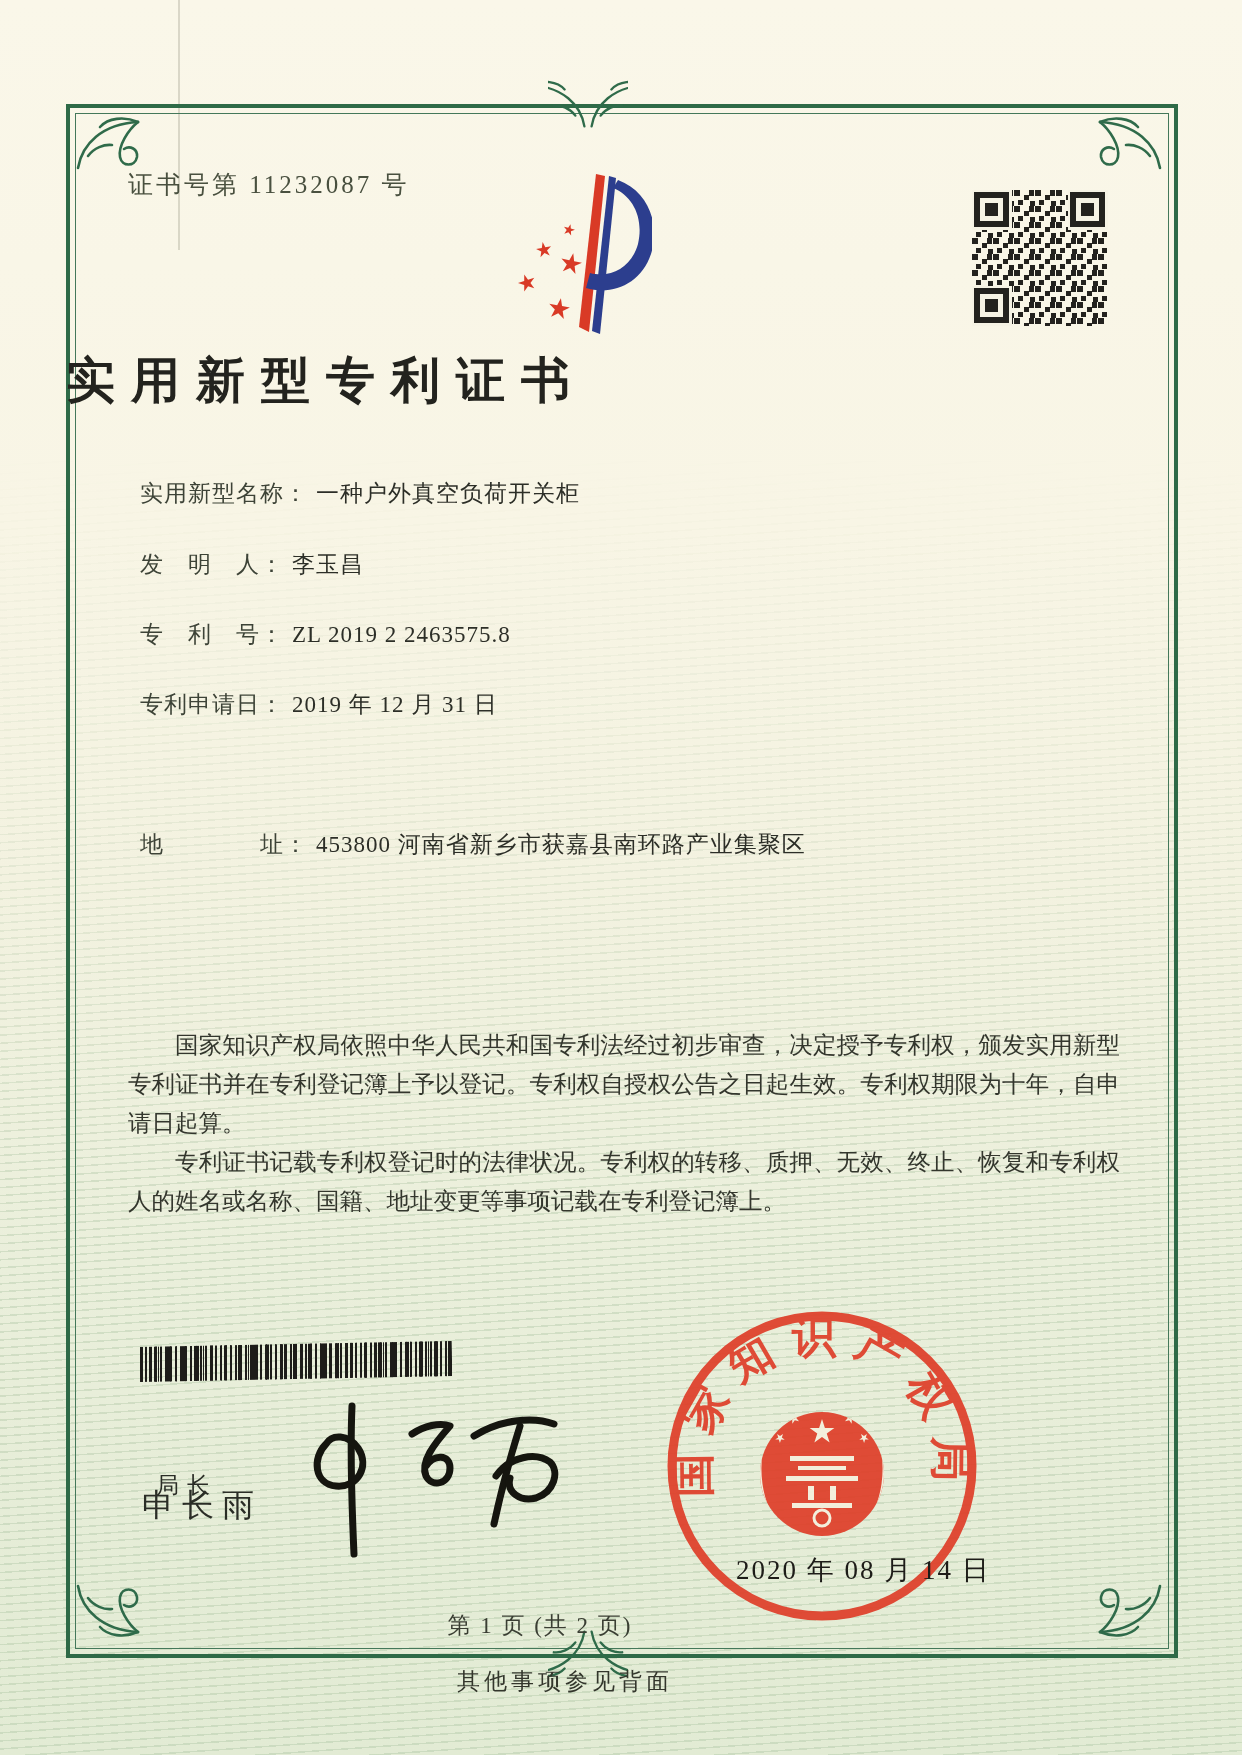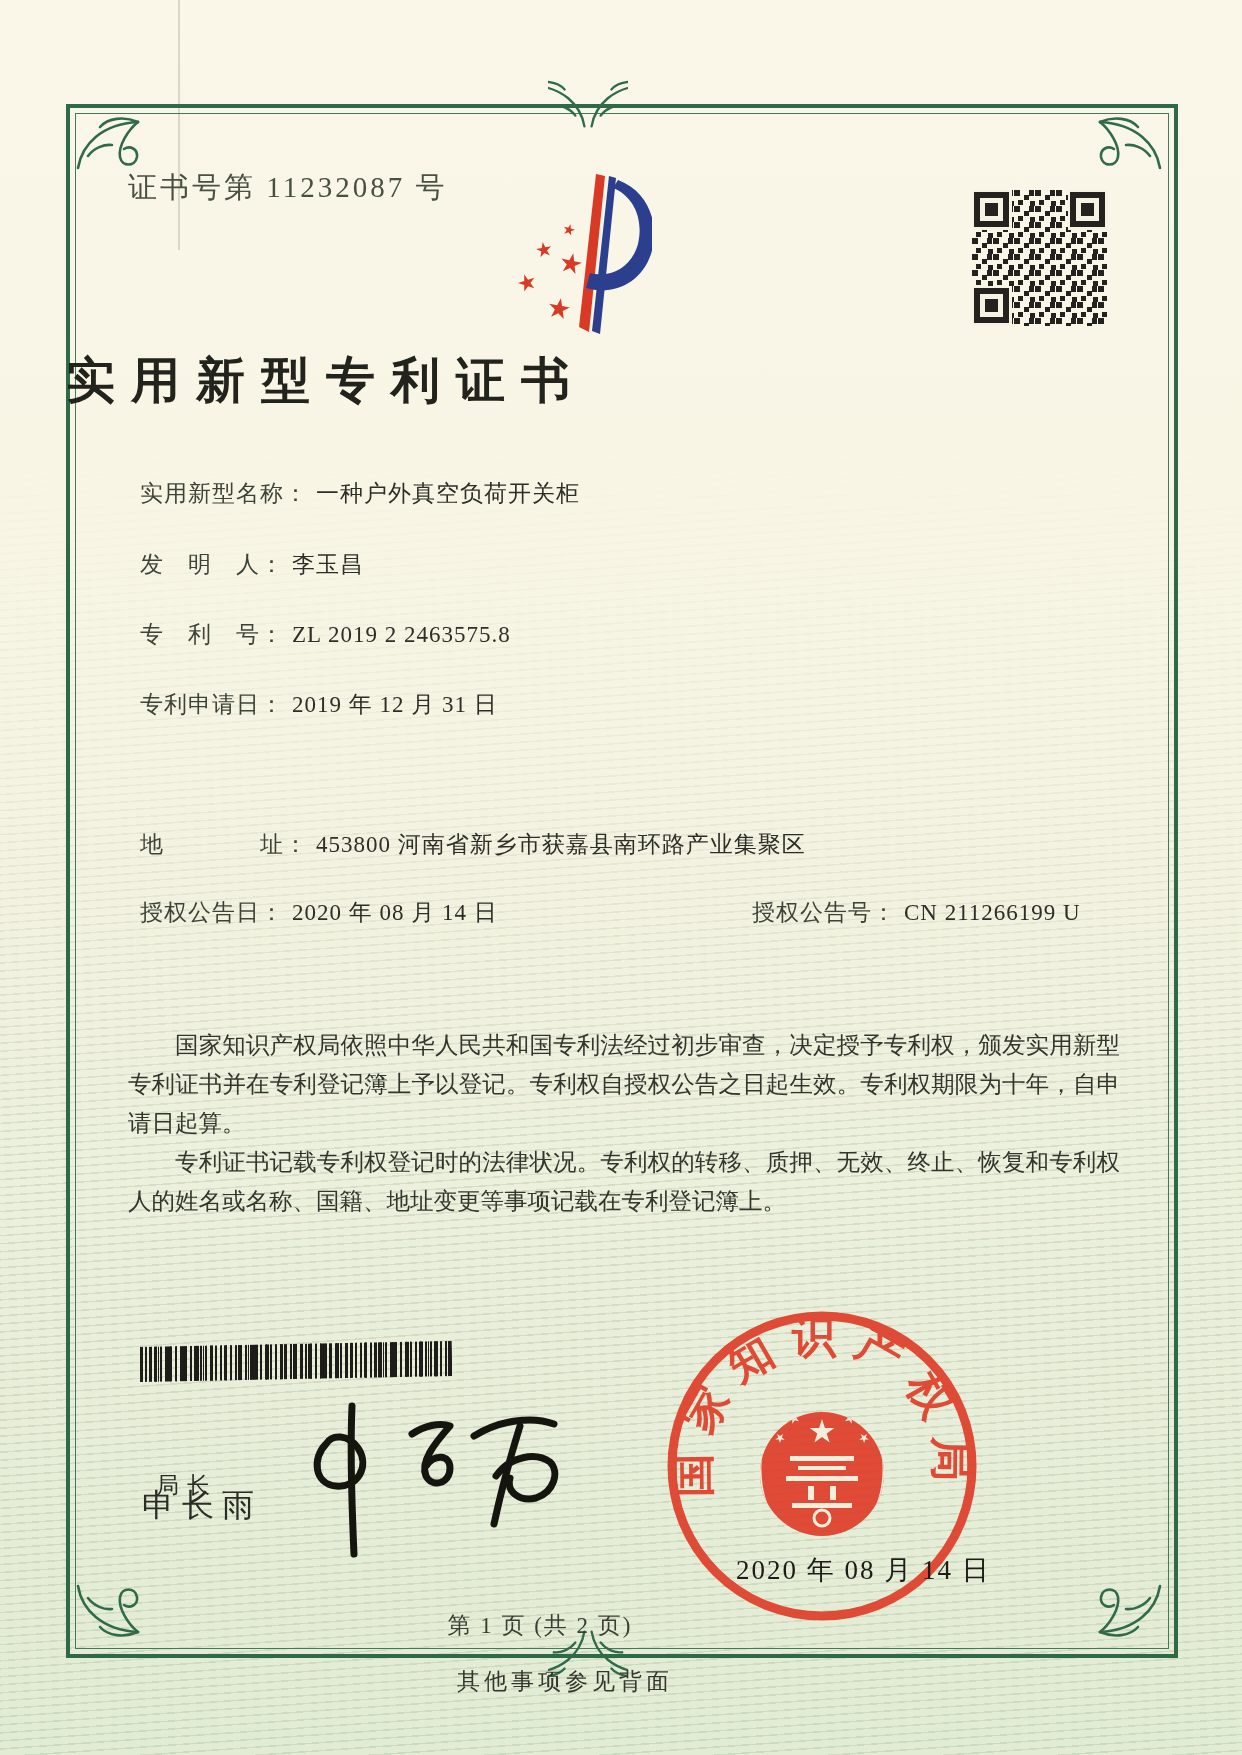--- a/index.html
+++ b/index.html
@@ -7,21 +7,21 @@
     background:linear-gradient(180deg,#faf7e9 0%,#f8f5e5 30%,#f3f2e0 50%,#eaefdb 72%,#e2ebd4 100%);
     font-family:"Liberation Serif","DejaVu Serif",serif;}
   .waves{position:absolute;inset:0;pointer-events:none;
     background:repeating-linear-gradient(176deg, rgba(138,172,132,.25) 0 1.5px, rgba(0,0,0,0) 1.5px 8px);
     -webkit-mask-image:linear-gradient(180deg, rgba(0,0,0,0) 0 26%, rgba(0,0,0,.45) 45%, #000 68%);
     mask-image:linear-gradient(180deg, rgba(0,0,0,0) 0 26%, rgba(0,0,0,.45) 45%, #000 68%);}
   .crease{position:absolute;left:178px;top:0;width:2px;height:250px;background:rgba(105,105,82,.22);}
   .frame{position:absolute;left:66px;top:104px;width:1104px;height:1546px;border:4px solid #2e6a47;}
   .frame-inner{position:absolute;inset:5px;border:1px solid #44785a;}
   .orn{position:absolute;width:80px;height:60px;}
-  .cert-no{position:absolute;left:128px;top:168px;font-size:29px;letter-spacing:3px;color:#49503f;white-space:nowrap;}
+  .cert-no{position:absolute;left:128px;top:168px;font-size:25px;letter-spacing:3px;color:#49503f;white-space:nowrap;}
   .logo{position:absolute;left:452px;top:166px;}
   .qr{position:absolute;left:972px;top:190px;}
   .title{position:absolute;left:66px;top:348px;width:1104px;text-align:left;
     font-size:49px;font-weight:bold;letter-spacing:16px;color:#23231e;white-space:nowrap;}
   .field{position:absolute;left:140px;font-size:23px;color:#343830;letter-spacing:1px;white-space:nowrap;}
   .field .lbl{color:#3d4337;margin-right:8px;}
   .field .val{color:#2c2e27;}
   .grant-no{position:absolute;left:612px;top:0;}
   .body-text{position:absolute;left:128px;top:1026px;width:992px;font-size:23.5px;line-height:39px;
     color:#33362d;text-align:justify;}
@@ -129,26 +129,20 @@
   </div>
   <div class="field" style="top:619px">
     <span class="lbl">专　利　号：</span><span class="val">ZL 2019 2 2463575.8</span>
   </div>
   <div class="field" style="top:689px">
     <span class="lbl">专利申请日：</span><span class="val">2019 年 12 月 31 日</span>
   </div>
   <div class="field" style="top:829px">
     <span class="lbl">地　　　　址：</span><span class="val">453800 河南省新乡市获嘉县南环路产业集聚区</span>
   </div>
-  <div class="field" style="top:897px;width:1000px">
-    <span class="lbl">授权公告日：</span><span class="val">2020 年 08 月 14 日</span>
-    <span class="grant-no">
-      <span class="lbl">授权公告号：</span><span class="val">CN 211266199 U</span>
-    </span>
-  </div>
 
   <div class="body-text">
     <p>国家知识产权局依照中华人民共和国专利法经过初步审查，决定授予专利权，颁发实用新型专利证书并在专利登记簿上予以登记。专利权自授权公告之日起生效。专利权期限为十年，自申请日起算。</p>
     <p>专利证书记载专利权登记时的法律状况。专利权的转移、质押、无效、终止、恢复和专利权人的姓名或名称、国籍、地址变更等事项记载在专利登记簿上。</p>
   </div>
 
   <div class="barcode"></div>
 
   <div class="officer-title">局长</div>
   <div class="officer-name">申长雨</div>

